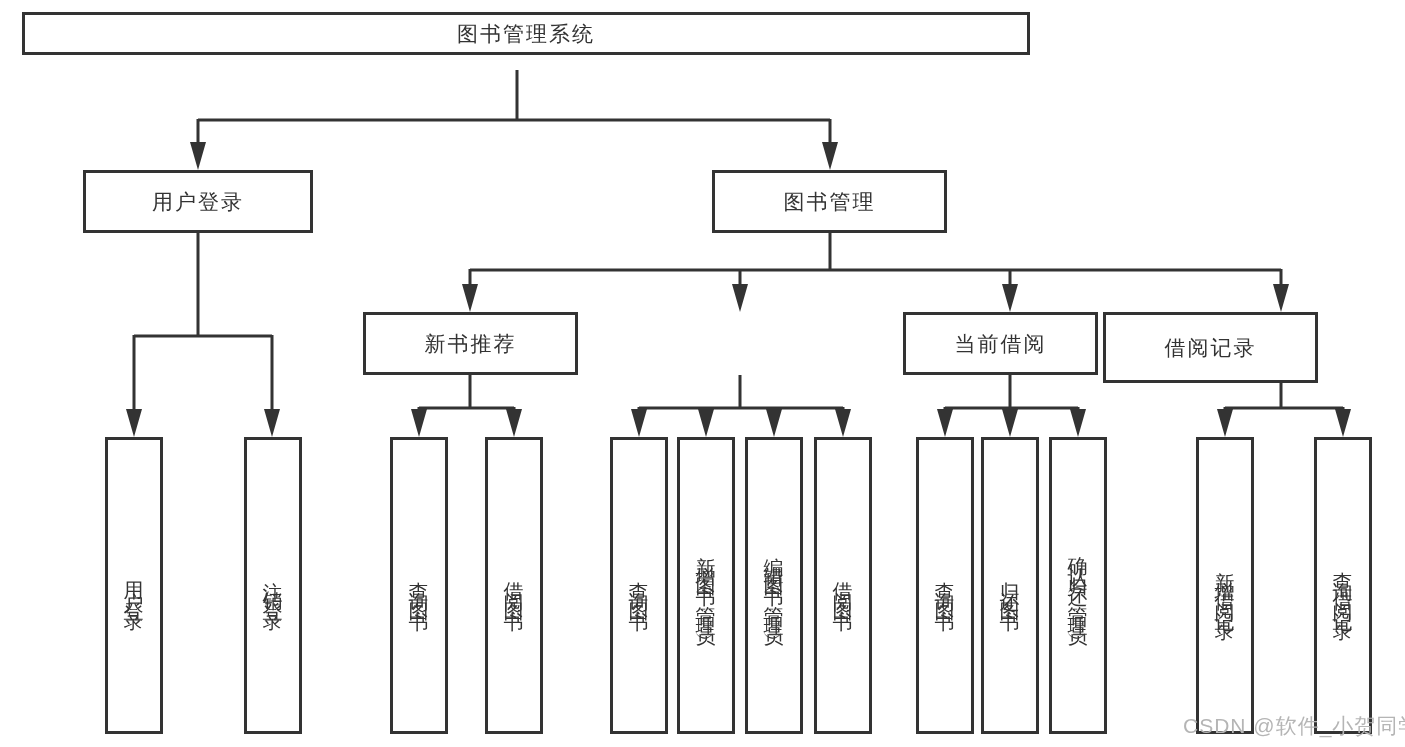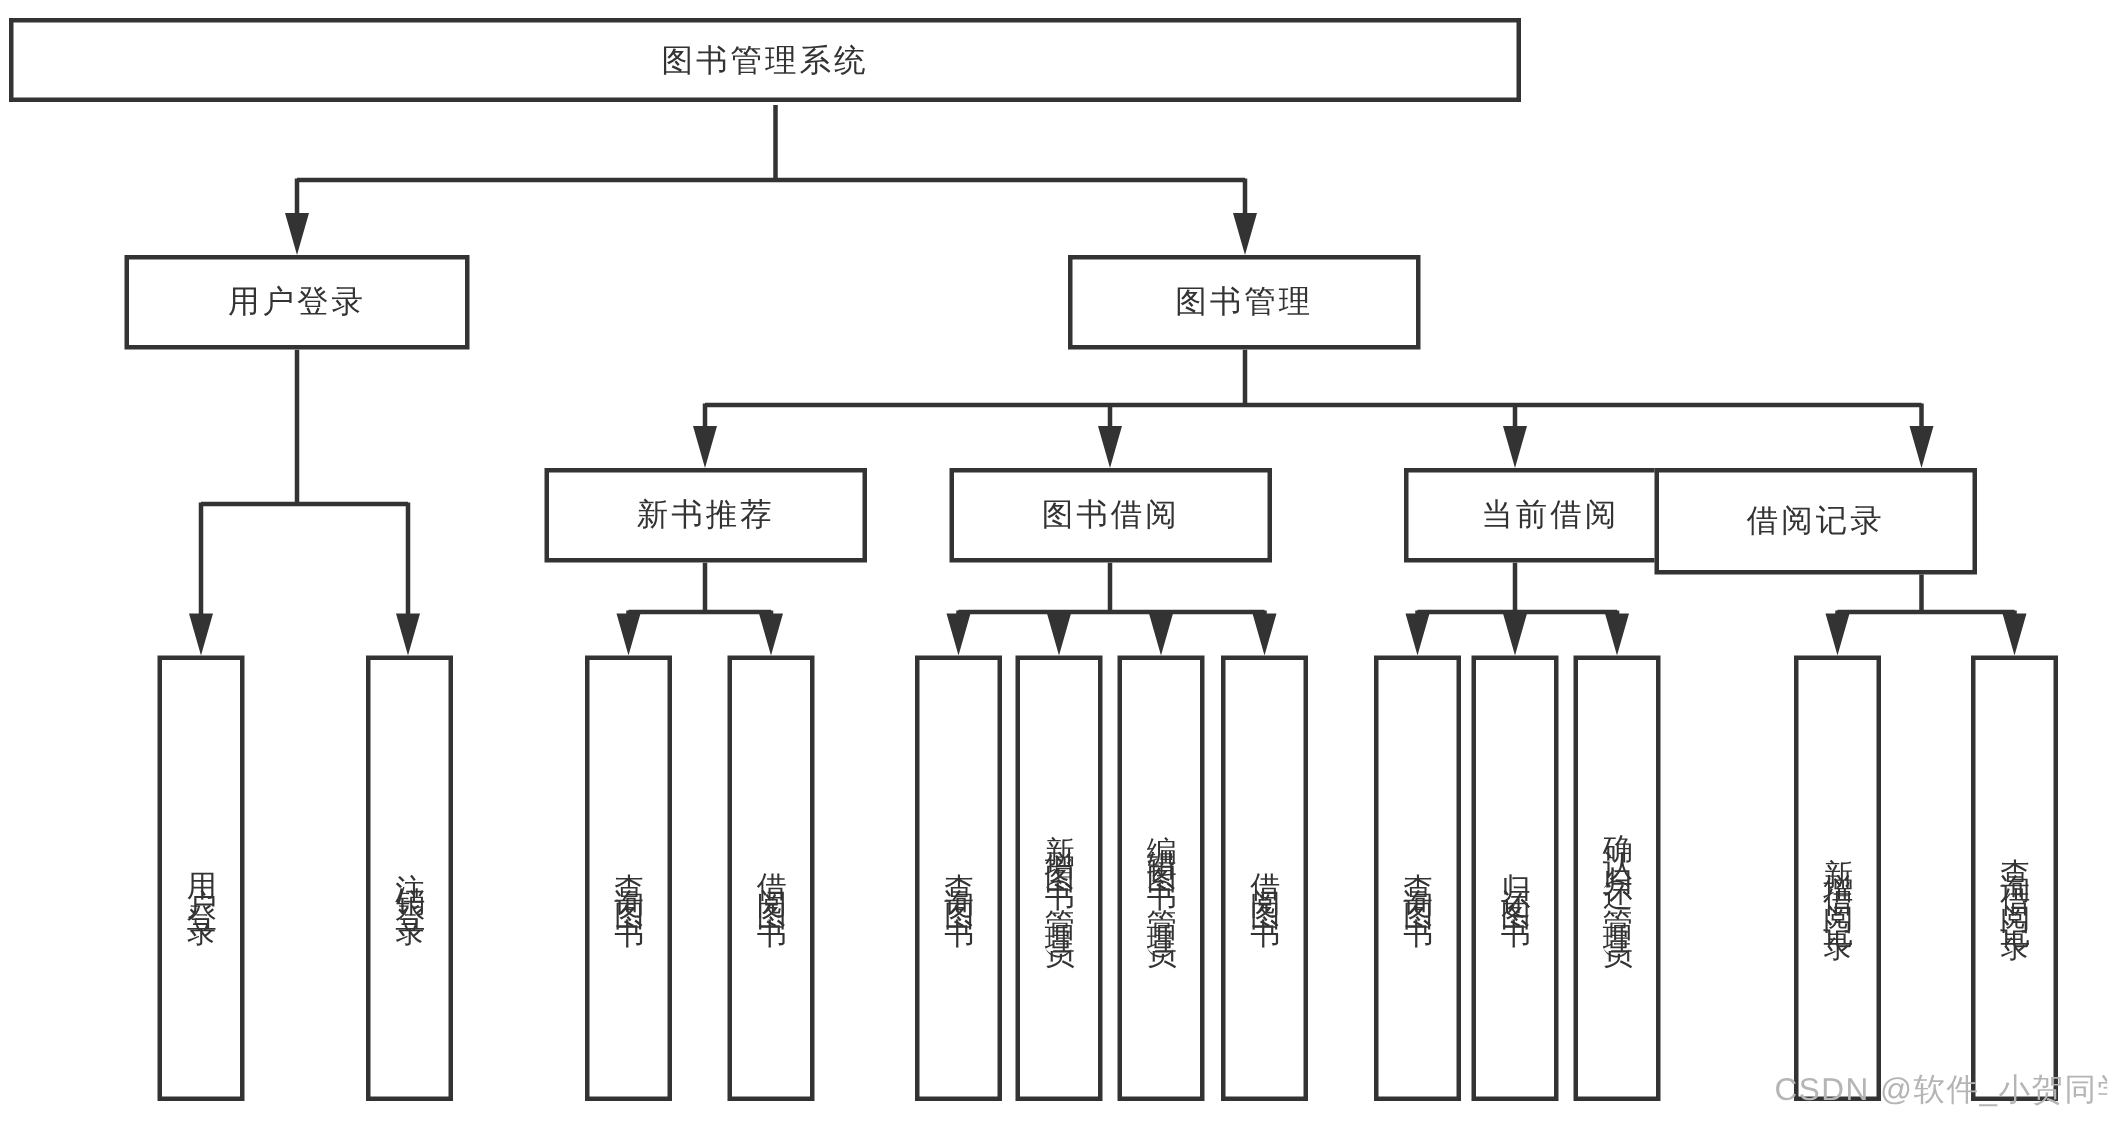--- a/index.html
+++ b/index.html
@@ -49,28 +49,27 @@
       M462 284 L478 284 L470 312 Z M732 284 L748 284 L740 312 Z
       M1002 284 L1018 284 L1010 312 Z M1273 284 L1289 284 L1281 312 Z
       M411 409 L427 409 L419 437 Z M506 409 L522 409 L514 437 Z
       M631 409 L647 409 L639 437 Z M698 409 L714 409 L706 437 Z
       M766 409 L782 409 L774 437 Z M835 409 L851 409 L843 437 Z
       M937 409 L953 409 L945 437 Z M1002 409 L1018 409 L1010 437 Z
       M1070 409 L1086 409 L1078 437 Z
       M1217 409 L1233 409 L1225 437 Z M1335 409 L1351 409 L1343 437 Z"></path>
   </svg>
 
-  <div class="box hbox" style="left:6px;top:12px;width:1008px;height:56px">图书管理系统</div>
+  <div class="box hbox" style="left:22px;top:12px;width:1008px;height:43px">图书管理系统</div>
 
   <div class="box hbox" style="left:83px;top:170px;width:230px;height:63px">用户登录</div>
   <div class="box hbox" style="left:363px;top:312px;width:215px;height:63px">新书推荐</div>
 
   <div class="box hbox" style="left:712px;top:170px;width:235px;height:63px">图书管理</div>
-  <div class="box hbox" style="left:633px;top:312px;width:215px;height:63px">图书借阅</div>
-  <div class="box hbox" style="left:936px;top:312px;width:195px;height:63px">当前借阅</div>
+  <div class="box hbox" style="left:903px;top:312px;width:195px;height:63px">当前借阅</div>
   <div class="box hbox" style="left:1103px;top:312px;width:215px;height:71px">借阅记录</div>
 
   <div class="box vbox" style="left:105px;top:437px;width:58px;height:297px">用户登录</div>
   <div class="box vbox" style="left:244px;top:437px;width:58px;height:297px">注销登录</div>
 
   <div class="box vbox" style="left:390px;top:437px;width:58px;height:297px">查询图书</div>
   <div class="box vbox" style="left:485px;top:437px;width:58px;height:297px">借阅图书</div>
 
   <div class="box vbox" style="left:610px;top:437px;width:58px;height:297px">查询图书</div>
   <div class="box vbox" style="left:677px;top:437px;width:58px;height:297px">新增图书（管理员）</div>

